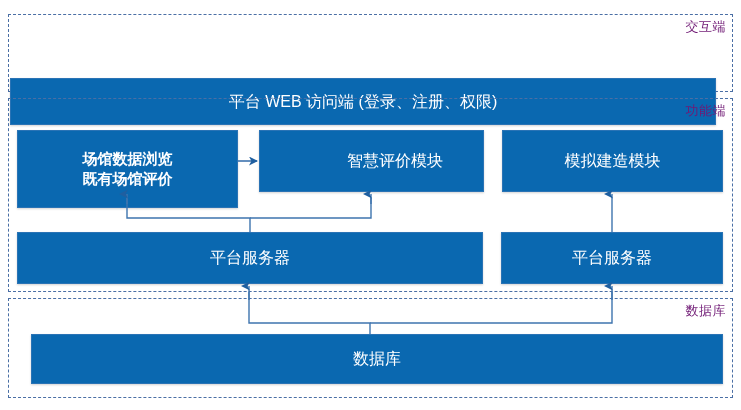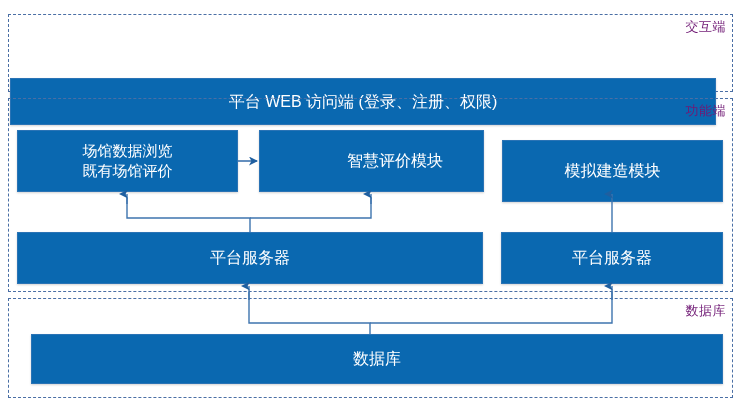--- a/index.html
+++ b/index.html
@@ -71,26 +71,26 @@
   <div class="section" style="left:8px; top:14px; width:725px; height:78px;">
     <div class="section-label">交互端</div>
   </div>
 
   <div class="box t16" style="left:10px; top:37px; width:706px; height:47px;margin-top:41px;">平台 WEB 访问端 (登录、注册、权限)</div>
 
   <div class="section" style="left:8px; top:98px; width:725px; height:194px;">
     <div class="section-label">功能端</div>
   </div>
 
-  <div class="box t15" style="left:17px; top:130px; width:221px; height:62px;">场馆数据浏览
+  <div class="box t15" style="left:17px; top:130px; width:221px; height:78px;font-weight:bold;">场馆数据浏览
 既有场馆评价</div>
 
   <div class="box t16" style="left:259px; top:130px; width:225px; height:62px;padding-left:47px;">智慧评价模块</div>
 
-  <div class="box t16" style="left:502px; top:130px; width:221px; height:62px;margin-top:10px;">模拟建造模块</div>
+  <div class="box t16" style="left:502px; top:130px; width:221px; height:62px;">模拟建造模块</div>
 
   <div class="box t16" style="left:17px; top:232px; width:466px; height:52px;">平台服务器</div>
 
   <div class="box t16" style="left:501px; top:232px; width:222px; height:52px;">平台服务器</div>
 
   <div class="section" style="left:8px; top:298px; width:725px; height:100px;">
     <div class="section-label">数据库</div>
   </div>
 
   <div class="box t16" style="left:31px; top:334px; width:692px; height:50px;">数据库</div>

